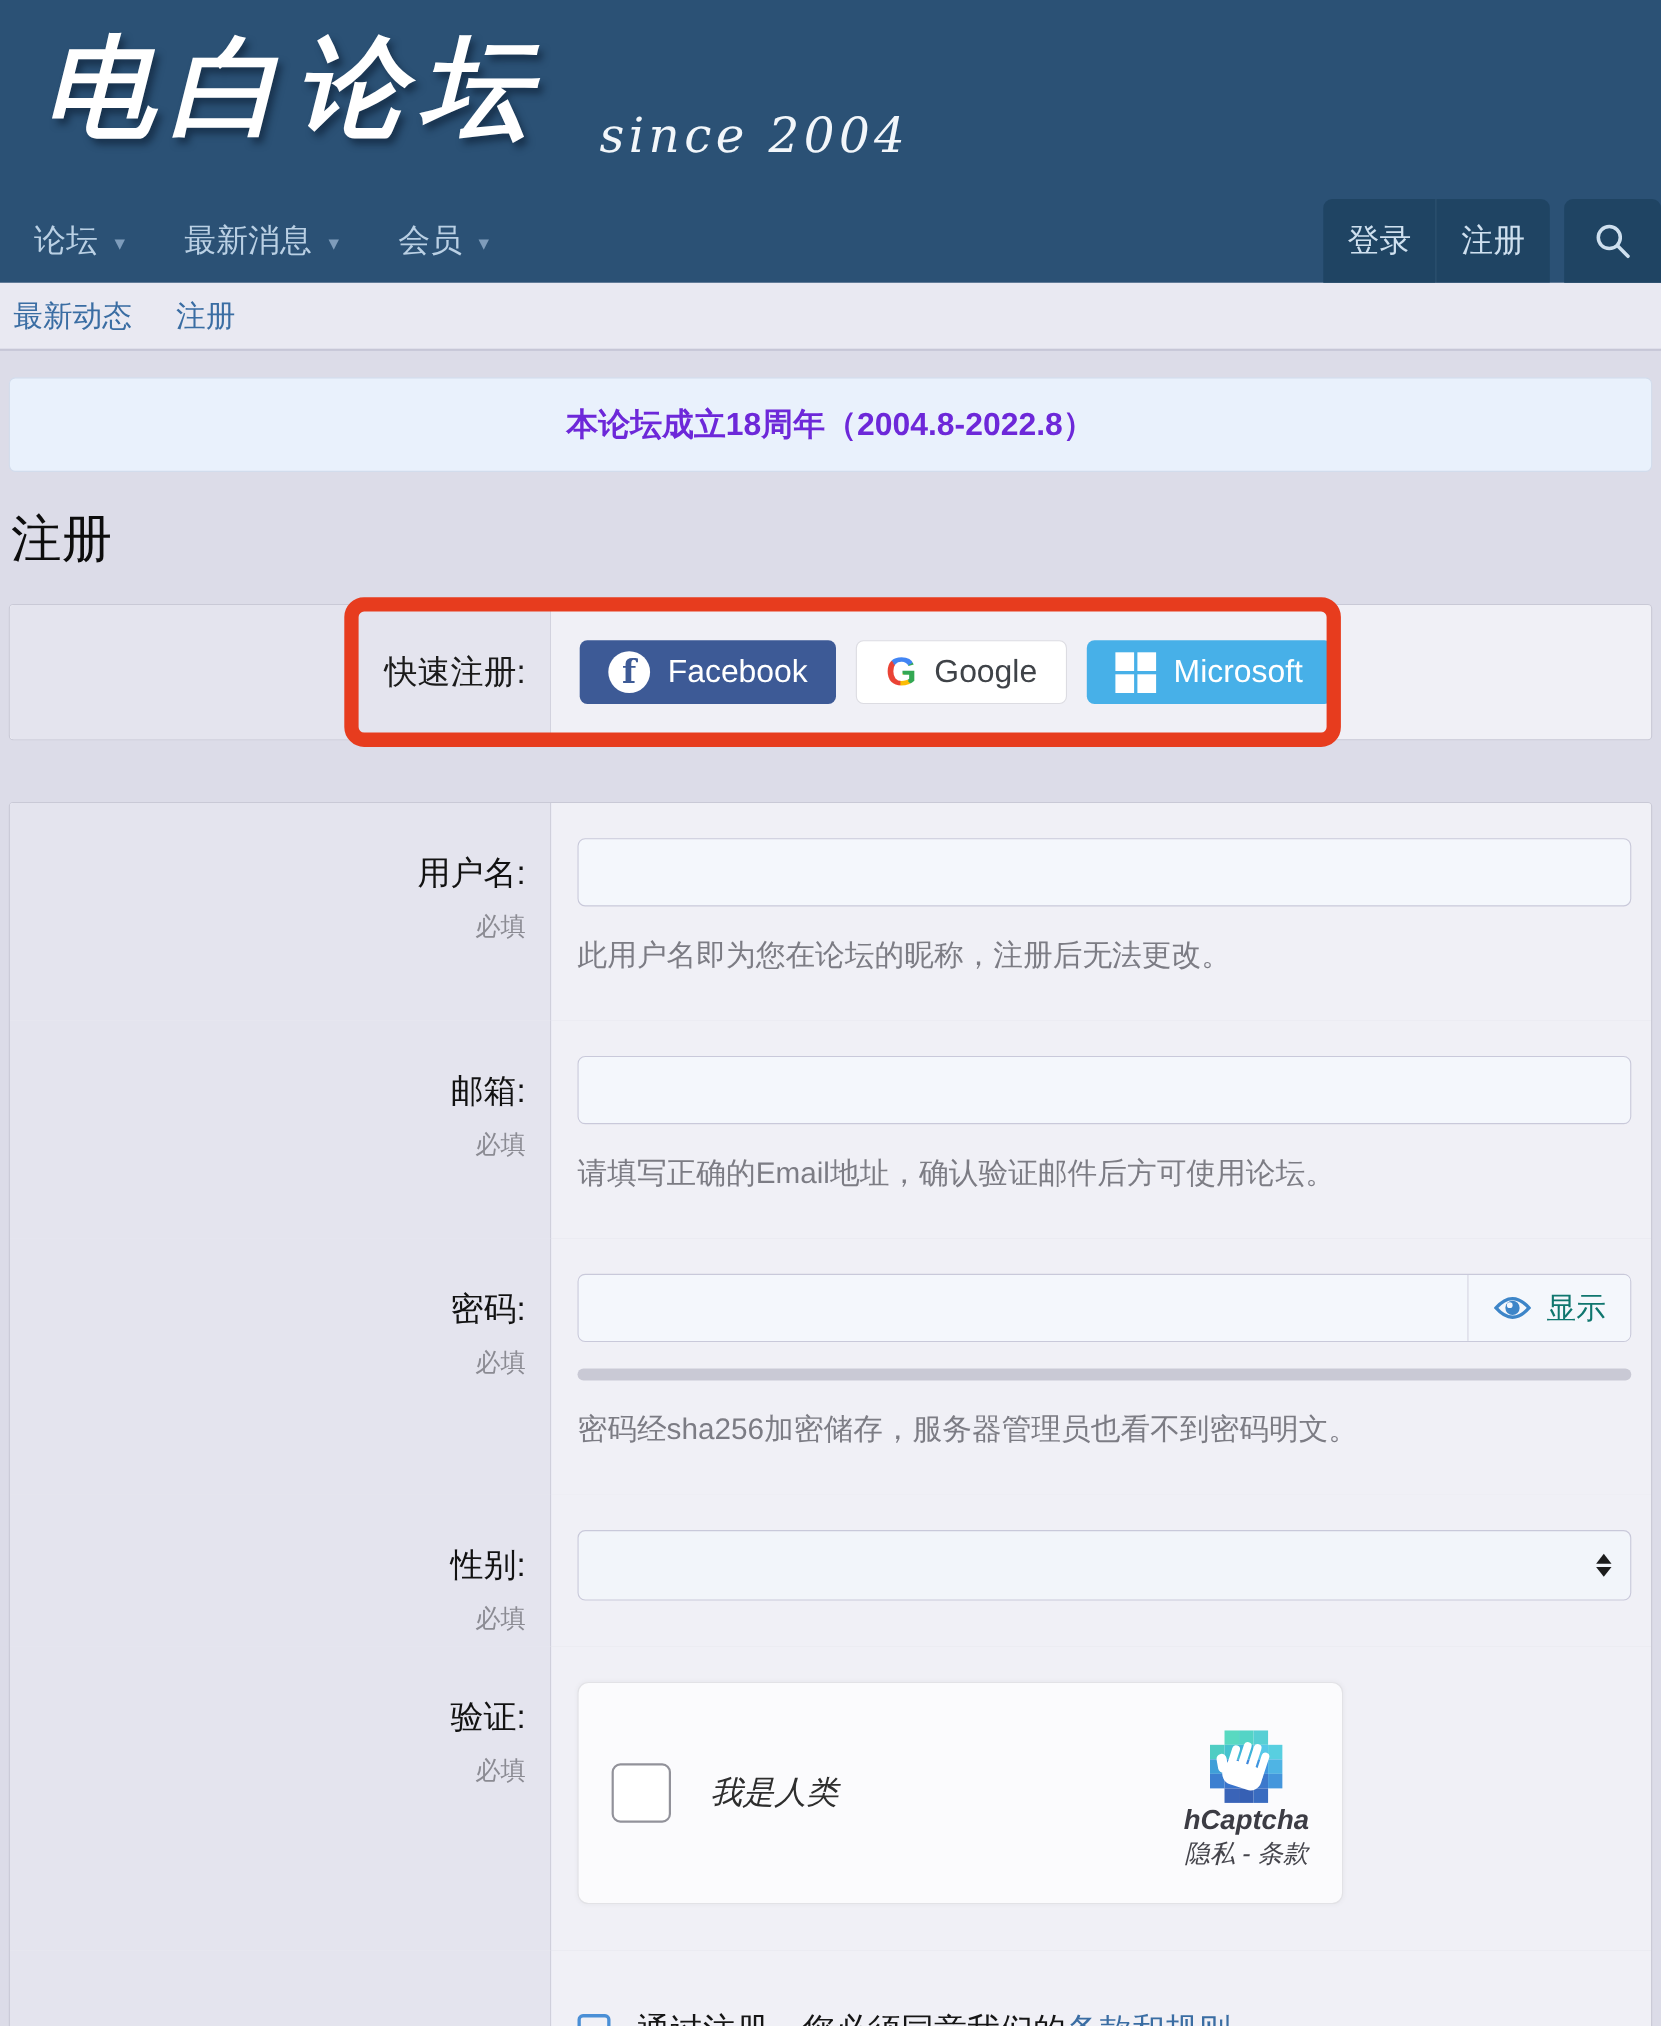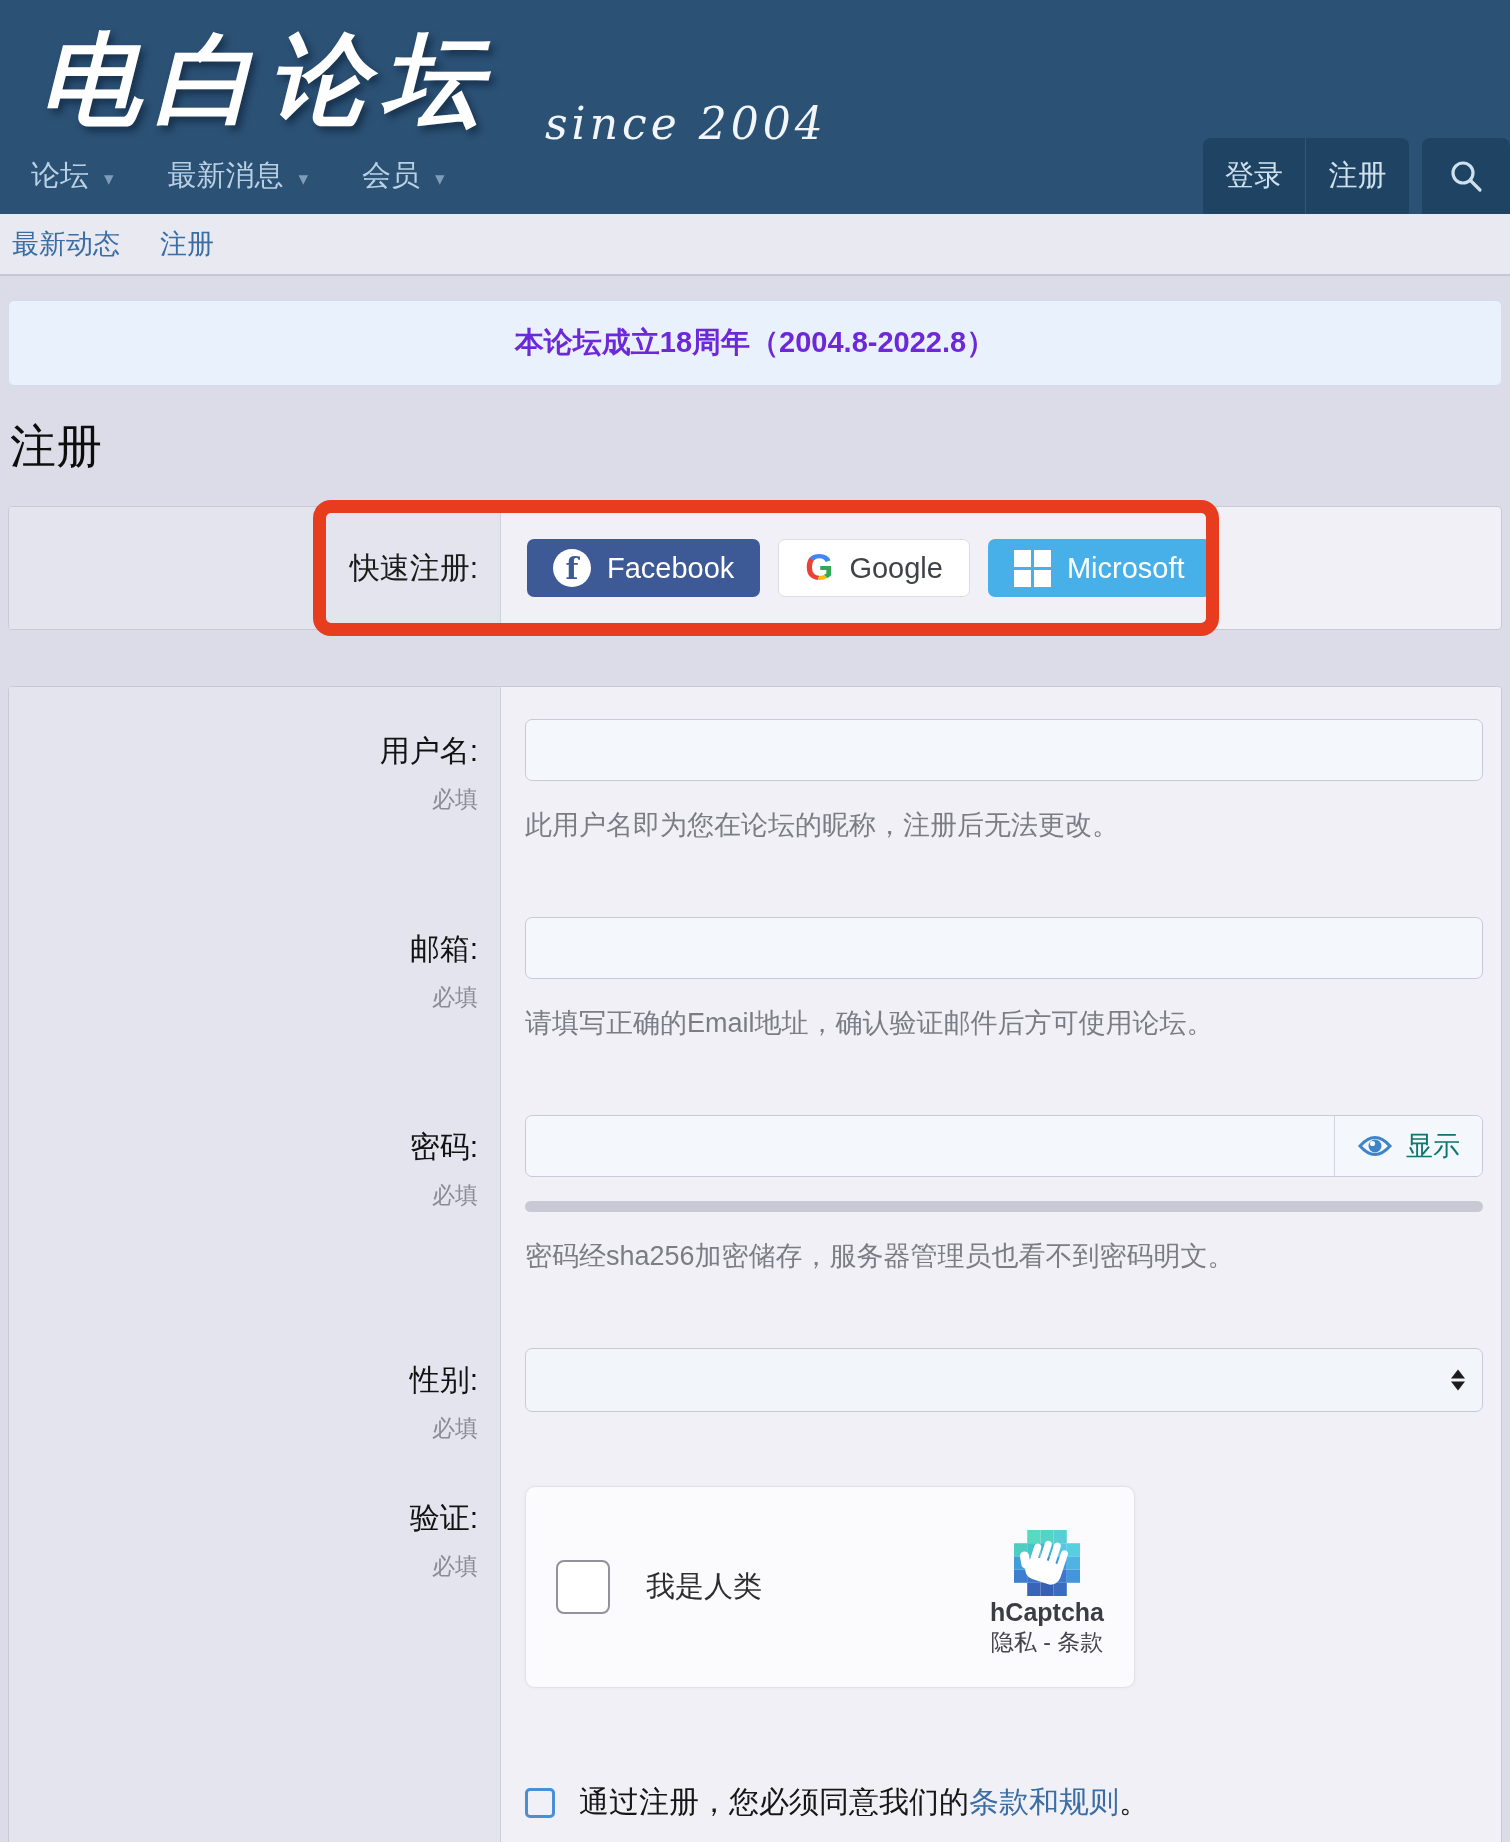--- a/index.html
+++ b/index.html
@@ -1,21 +1,21 @@
 <!DOCTYPE html>
 <html><head>
 <meta charset="utf-8">
 <style>
   * { margin:0; padding:0; box-sizing:border-box; }
   body {
     width:1510px; background:#dcdce8;
     font-family:"Liberation Sans", sans-serif; color:#141414;
   }
   
-  .header { position:relative; height:214px; background:#2b5175; }
+  .header { position:relative; height:257px; background:#2b5175; }
   .logo-title {
     position:absolute; left:40px; top:14px;
     font-family:"DejaVu Serif", serif; font-style:italic; font-weight:bold;
     font-size:100px; letter-spacing:14px; color:#ffffff;
     text-shadow:4px 5px 7px rgba(10,25,45,.55);
   }
   .logo-tagline {
     position:absolute; left:545px; top:98px;
     font-family:"DejaVu Serif", serif; font-style:italic;
     font-size:44px; color:#f2f6fa; letter-spacing:4px;
@@ -115,23 +115,24 @@
     background:#f2f5fa; border:1px solid #c9c9da; border-radius:7px;
     font-size:28px; padding:0 50px 0 16px; color:#222;
   }
   .select-arrows {
     position:absolute; right:18px; top:50%; transform:translateY(-50%);
     display:flex; flex-direction:column; gap:3px; pointer-events:none;
   }
   .tri-up   { width:0; height:0; border-left:7px solid transparent; border-right:7px solid transparent; border-bottom:9px solid #1c1c1c; }
   .tri-down { width:0; height:0; border-left:7px solid transparent; border-right:7px solid transparent; border-top:9px solid #1c1c1c; }
   .captcha-box {
-    width:610px; height:202px; background:#fbfbfd; border:1px solid #e2e2e6;
+    width:696px; height:202px; background:#fbfbfd; border:1px solid #e2e2e6;
     border-radius:10px; display:flex; align-items:center; padding:0 30px;
     box-shadow:0 0 5px rgba(0,0,0,.04);
+    font-style:italic;
   }
   .captcha-cb {
     width:54px; height:54px; background:#fff; border:2px solid #92929a;
     border-radius:8px; cursor:pointer; flex:0 0 auto;
   }
   .captcha-label { flex:1; margin-left:36px; font-size:29px; color:#2e2e2e; }
   .captcha-brand { display:flex; flex-direction:column; align-items:center; margin-top:14px; }
   .brand-name  { font-size:25px; font-weight:bold; color:#3c3c44; margin-top:2px; }
   .brand-links { font-size:23px; color:#45454c; cursor:pointer; }
   .terms-row { display:flex; align-items:center; gap:24px; padding-top:20px; }

